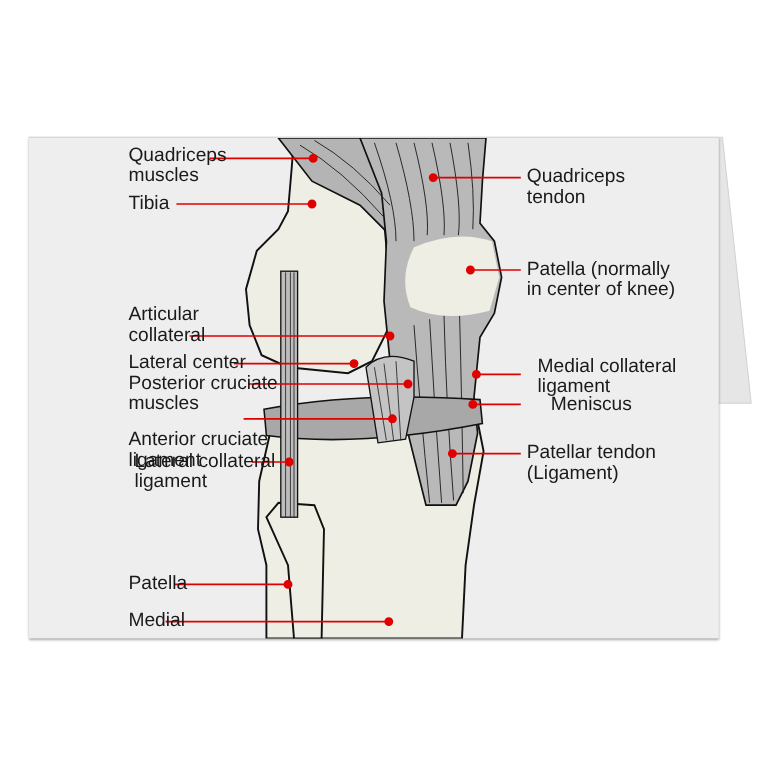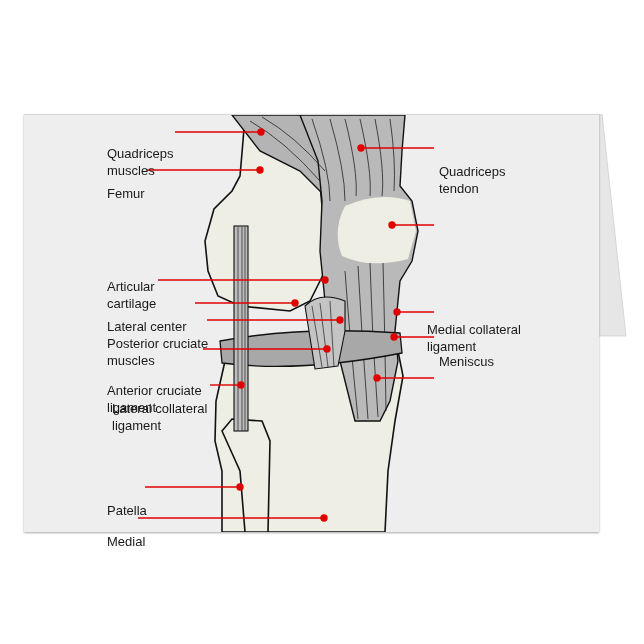--- a/index.html
+++ b/index.html
@@ -3,21 +3,21 @@
 <meta charset="utf-8">
 <style>
   html, body { margin: 0; padding: 0; background: #ffffff; }
   body { width: 644px; height: 644px; position: relative; overflow: hidden;
          font-family: "Liberation Sans", sans-serif; }
   .flap { position: absolute; left: 598px; top: 114px; width: 30px; height: 224px; }
   .card { position: absolute; left: 24px; top: 114px; width: 575px; height: 417px;
           background: #eeeeee; box-shadow: 0 1px 2px rgba(0,0,0,0.35);
           border-top: 1px solid #d8d8d8; }
   .art { position: absolute; left: 0; top: 0; }
-  .lbl { position: absolute; font-size: 13px; line-height: 17px; color: #1a1a1a; white-space: pre-line; margin-top: 24px; }
+  .lbl { position: absolute; font-size: 16px; line-height: 17px; color: #1a1a1a; white-space: pre-line; }
 </style>
 </head>
 <body>
 
 <svg class="flap" viewBox="0 0 30 224">
   <polygon points="0,0 4,0 28,222 0,222" fill="#e6e6e6" stroke="#cfcfcf" stroke-width="0.8"></polygon>
 </svg>
 
 <div class="card">
   <svg class="art" width="575" height="417" viewBox="24 114 575 417">
@@ -93,30 +93,34 @@
         <circle cx="397" cy="311" r="3"></circle>
       <line x1="394" y1="336" x2="434" y2="336"></line>
         <circle cx="394" cy="336" r="3"></circle>
       <line x1="377" y1="377" x2="434" y2="377"></line>
         <circle cx="377" cy="377" r="3"></circle>
     </g>
   </svg>
 
   <div class="lbl" style="left:83px;top:6px">Quadriceps
 muscles</div>
-  <div class="lbl" style="left:83px;top:46px">Femur</div>
+  <div class="lbl" style="left:83px;top:46px">Tibia</div>
   <div class="lbl" style="left:83px;top:139px">Articular
-cartilage</div>
+collateral</div>
   <div class="lbl" style="left:83px;top:179px">Lateral center</div>
   <div class="lbl" style="left:83px;top:196px">Posterior cruciate
 muscles</div>
   <div class="lbl" style="left:83px;top:243px">Anterior cruciate
 ligament</div>
   <div class="lbl" style="left:88px;top:261px">Lateral collateral
 ligament</div>
   <div class="lbl" style="left:83px;top:363px">Patella</div>
   <div class="lbl" style="left:83px;top:394px">Medial</div>
   <div class="lbl" style="left:415px;top:24px">Quadriceps
 tendon</div>
-  <div class="lbl" style="left:403px;top:182px">Medial collateral
+  <div class="lbl" style="left:415px;top:101px">Patella (normally
+in center of knee)</div>
+  <div class="lbl" style="left:424px;top:182px">Medial collateral
 ligament</div>
-  <div class="lbl" style="left:415px;top:214px">Meniscus</div>
+  <div class="lbl" style="left:435px;top:214px">Meniscus</div>
+  <div class="lbl" style="left:415px;top:254px">Patellar tendon
+(Ligament)</div>
 </div>
 
 </body></html>

